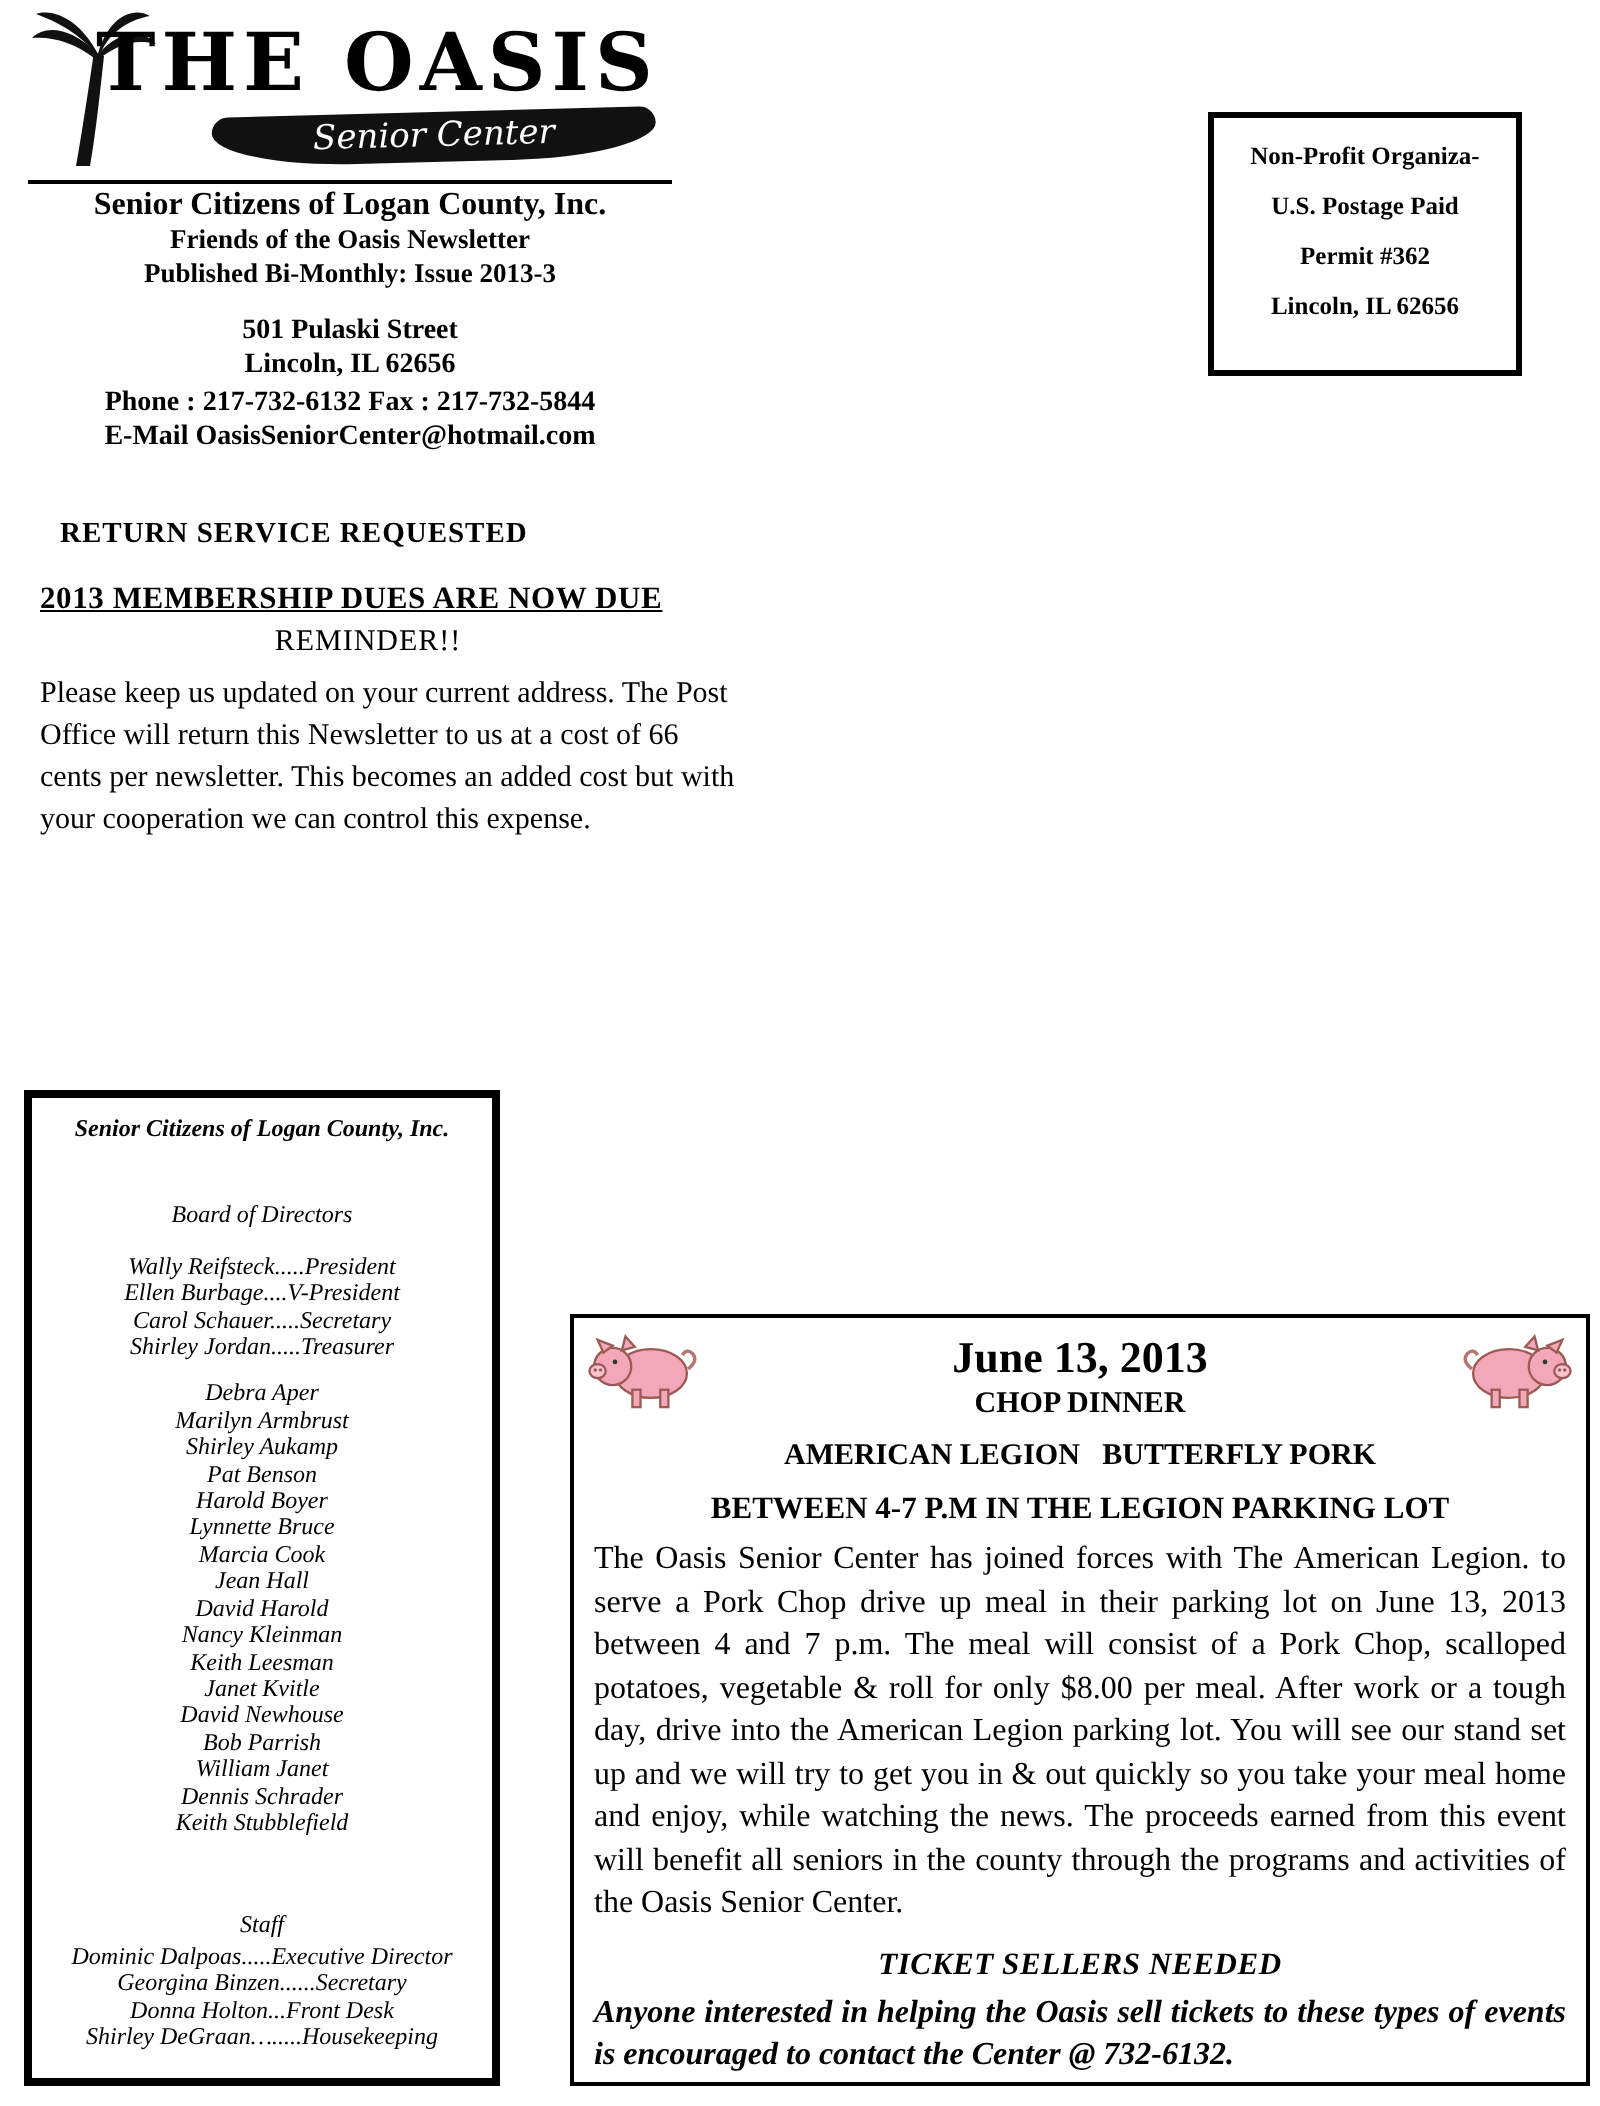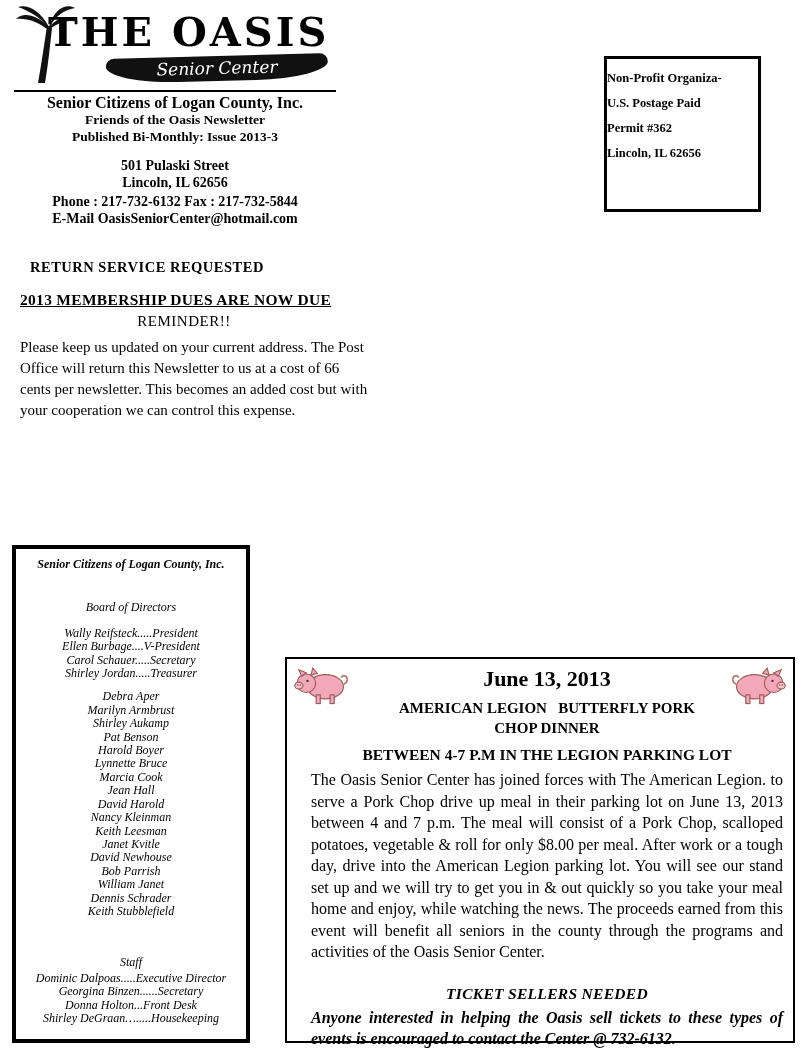--- a/index.html
+++ b/index.html
@@ -27,22 +27,22 @@
     font-weight:bold; font-size:16px; border-top:2px solid #000; padding-top:2px; }
 
   .news-lines { position:absolute; left:14px; top:112px; width:322px; text-align:center;
     font-weight:bold; font-size:13.5px; line-height:16.5px; }
   .addr-lines { position:absolute; left:14px; top:157px; width:322px; text-align:center;
     font-weight:bold; font-size:14px; line-height:17px; }
   .addr-lines .gap { height:2px; }
 
   
   .postage-box {
-    position:absolute; left:604px; top:56px; width:157px; height:156px;
-    border:3px solid #000; font-weight:bold; font-size:12.5px;
+    position:absolute; left:604px; top:56px; width:157px; height:132px;
+    border:3px solid #000; text-align:center; font-weight:bold; font-size:12.5px;
     padding-top:12px;
   }
   .postage-box div { margin-bottom:10px; }
 
   
   .return-service { position:absolute; left:30px; top:259px; font-weight:bold;
     font-size:14.5px; letter-spacing:0.5px; }
   .dues-heading { position:absolute; left:20px; top:291px; font-weight:bold;
     font-size:15.5px; text-decoration:underline; letter-spacing:0.3px; }
   .reminder { position:absolute; left:14px; top:313px; width:340px; text-align:center;
@@ -57,32 +57,32 @@
     font-size:12px; line-height:13.4px; padding-top:9px;
   }
   .board-org { font-weight:bold; margin-bottom:30px; }
   .board-heading { margin-bottom:12px; }
   .members-list { margin-top:10px; }
   .staff-heading { margin-top:38px; margin-bottom:2px; }
 
   
   .event-box {
     position:absolute; left:285px; top:657px; width:510px; height:386px;
-    border:2px solid #000; padding:5px 10px 0 24px;
+    border:2px solid #000; padding:5px 10px 0 10px;
   }
   .pig { position:absolute; width:58px; height:42px; top:5px; }
   .pig.left { left:6px; }
   .pig.right { right:6px; transform:scaleX(-1); }
   .event-date { text-align:center; font-weight:bold; font-size:22px; margin-top:2px; }
   .event-title { text-align:center; font-weight:bold; font-size:15px;
     line-height:20px; margin-top:6px; white-space:pre-wrap; }
   .event-subtitle { text-align:center; font-weight:bold; font-size:15.5px; margin-top:8px; }
   .event-body { font-size:16px; line-height:21.5px; text-align:justify; margin-top:5px; }
   .ticket-heading { text-align:center; font-weight:bold; font-style:italic;
-    font-size:15.5px; margin-top:22px; letter-spacing:0.3px; }
+    font-size:15.5px; margin-top:11px; letter-spacing:0.3px; }
   .ticket-body { font-weight:bold; font-style:italic; font-size:16px;
     line-height:21px; text-align:justify; margin-top:4px; }
 </style>
 </head>
 <body>
 
 <div class="page">
 
   <div class="masthead">
     <div class="logo">
@@ -185,21 +185,21 @@
       <circle cx="23" cy="32" r="16" fill="#f2a8b8" stroke="#9c5a54" stroke-width="2"></circle>
       <path d="M15 20 l-5 -11 l13 5 z" fill="#f2a8b8" stroke="#9c5a54" stroke-width="2"></path>
       <path d="M31 18 l3 -12 l8 9 z" fill="#f2a8b8" stroke="#9c5a54" stroke-width="2"></path>
       <ellipse cx="10" cy="36" rx="7" ry="6" fill="#f7c3cd" stroke="#9c5a54" stroke-width="2"></ellipse>
       <circle cx="8" cy="35" r="1.5" fill="#9c5a54"></circle>
       <circle cx="12.5" cy="35" r="1.5" fill="#9c5a54"></circle>
       <circle cx="25" cy="28" r="2" fill="#333"></circle>
     </svg>
 
     <div class="event-date">June 13, 2013</div>
+    <div class="event-title" style="margin-top:0;">CHOP DINNER</div>
     <div class="event-title">AMERICAN LEGION   BUTTERFLY PORK</div>
-    <div class="event-title" style="margin-top:0;">CHOP DINNER</div>
     <div class="event-subtitle">BETWEEN 4-7 P.M IN THE LEGION PARKING LOT</div>
     <div class="event-body">The Oasis Senior Center has joined forces with The American Legion. to serve a Pork Chop drive up meal in their parking lot on June 13, 2013 between 4 and 7 p.m. The meal will consist of a  Pork Chop, scalloped potatoes, vegetable &amp; roll for only $8.00 per meal. After work or a tough day, drive into the American Legion parking lot. You will see our stand set up and we will try to get you in &amp; out quickly so you take your meal home and enjoy, while watching the news. The proceeds earned from this event will benefit all  seniors in the county through the programs and activities of the Oasis Senior Center.</div>
     <div class="ticket-heading">TICKET SELLERS NEEDED</div>
     <div class="ticket-body">Anyone interested in helping the Oasis sell tickets to these types of events is encouraged  to contact the Center @ 732-6132.</div>
   </div>
 
 </div>
 
 </body></html>

